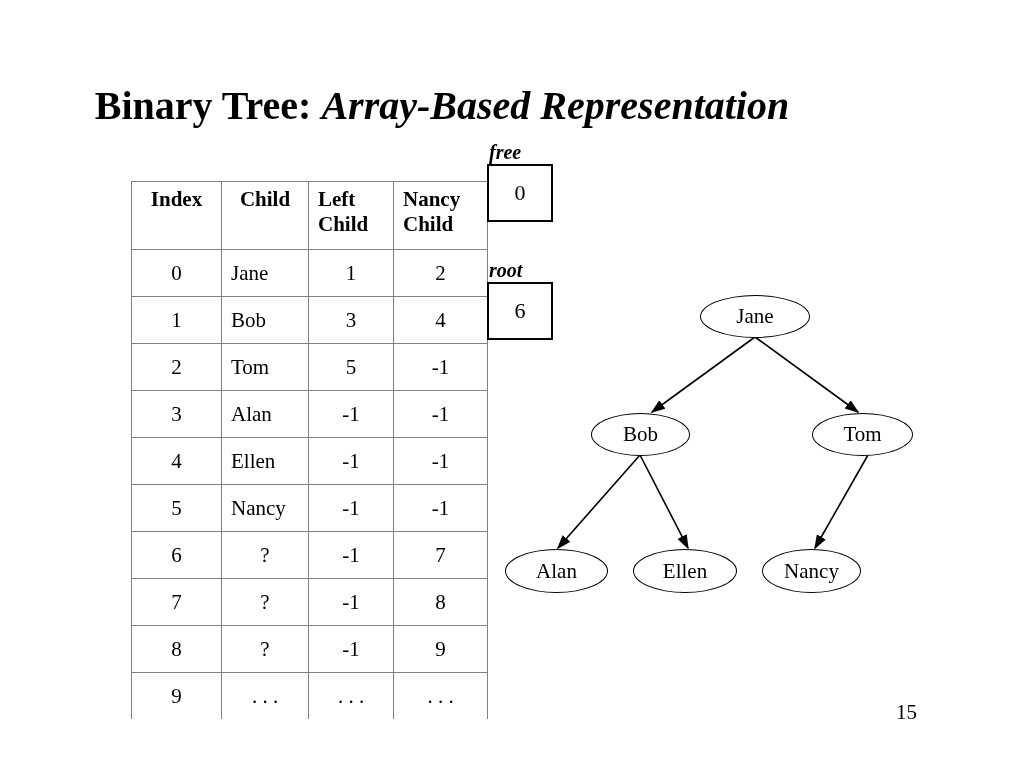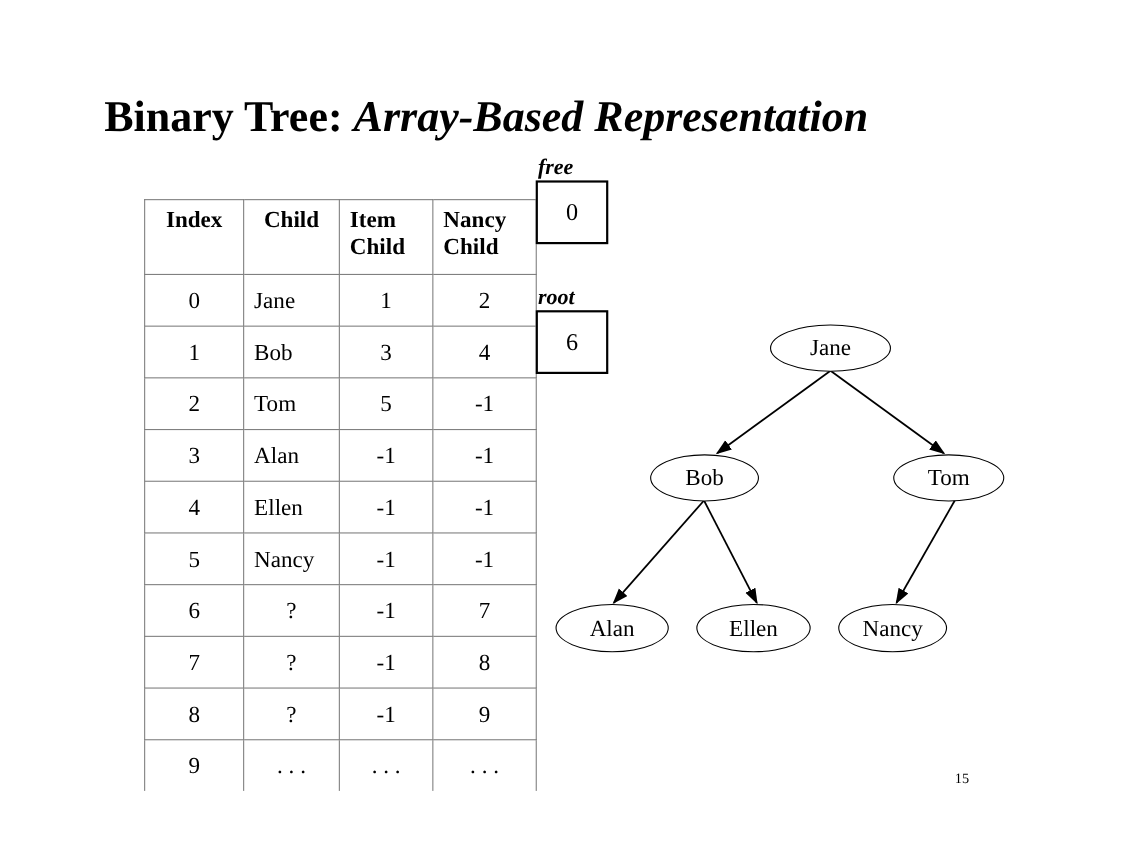--- a/index.html
+++ b/index.html
@@ -125,42 +125,42 @@
     display: flex;
     align-items: center;
     justify-content: center;
     font-size: 21px;
     box-sizing: border-box;
   }
 
   
   #page-number {
     position: absolute;
-    left: 868px;
+    left: 896px;
     top: 700px;
-    font-size: 13px;
+    font-size: 21px;
   }
 </style>
 </head>
 <body>
 
 <h1 id="slide-title"><span class="t-plain">Binary Tree: </span><span class="t-ital">Array-Based Representation</span></h1>
 
 <table id="array-table">
   <colgroup>
     <col class="c-index">
       <col class="c-item">
       <col class="c-left">
       <col class="c-right">
   </colgroup>
   <thead>
     <tr>
       <th class="h-index">Index</th>
       <th class="h-item">Child</th>
-      <th class="h-left"><span>Item</span><br><span>Child</span></th>
+      <th class="h-left"><span>Left</span><br><span>Child</span></th>
       <th class="h-right"><span>Nancy</span><br><span>Child</span></th>
     </tr>
   </thead>
   <tbody id="array-table-body">
       <tr>
         <td class="cell-index">0</td>
         <td class="cell-item">Jane</td>
         <td class="cell-left">1</td>
         <td class="cell-right">2</td>
       </tr>

